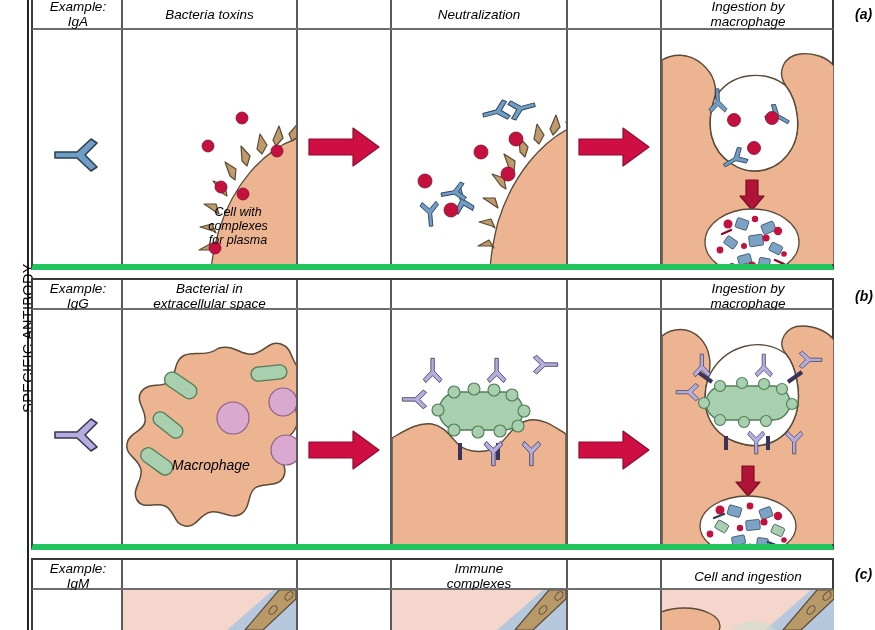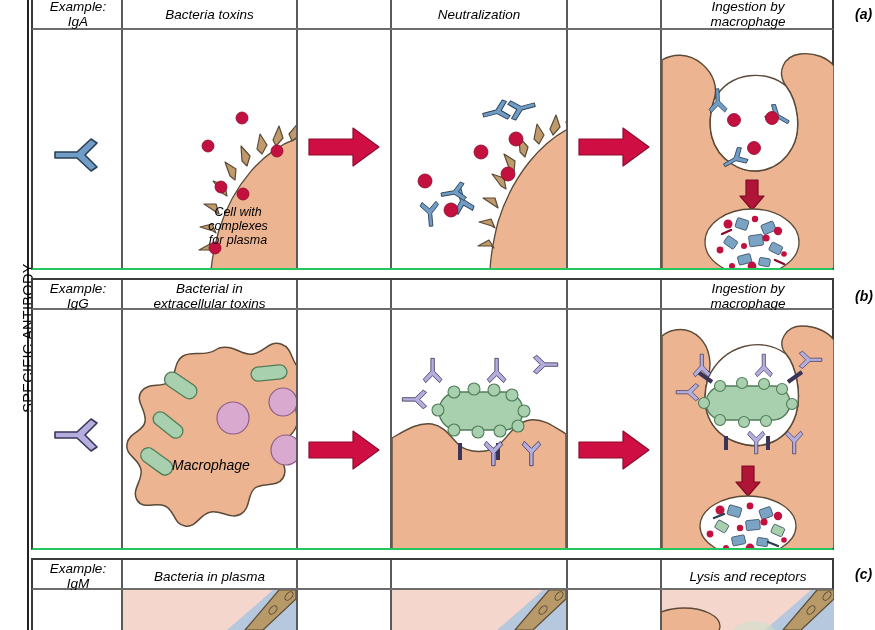--- a/index.html
+++ b/index.html
@@ -72,21 +72,21 @@
     top: 0;
     height: 32px;
     border-top: 2px solid #3a3a3a;
     border-bottom: 2px solid #6d6d6d;
     background: #ffffff;
   }
   .row-a .hdr { border-top: none; }
   .body {
     top: 32px;
     bottom: 0;
-    border-bottom: 2px solid #22c55e;
+    border-bottom: 6px solid #22c55e;
     background: #ffffff;
   }
   .row-a .body { height: 240px; }
   .row-b .body { height: 240px; }
   .row-c .body { height: 40px; border-bottom: none; }
 
   
   .vsep {
     position: absolute;
     top: 0;
@@ -391,21 +391,21 @@
         <div class="vsep s3"></div>
         <div class="vsep s4"></div>
         <div class="vsep s5"></div>
 
         <div class="hcell hc1">
           <div><span>Example:</span><br>
                <span>IgG</span></div>
         </div>
         <div class="hcell hc2">
           <div><span>Bacterial in</span><br>
-               <span>extracellular toxins</span></div>
+               <span>extracellular space</span></div>
         </div>
         <div class="hcell hc3"></div>
         <div class="hcell hc5"></div>
         <div class="hcell hc6">
           <div><span>Ingestion by</span><br>
                <span>macrophage</span></div>
         </div>
       </div>
 
       <div class="body">
@@ -627,27 +627,28 @@
         <div class="vsep s1"></div>
         <div class="vsep s2"></div>
         <div class="vsep s3"></div>
         <div class="vsep s4"></div>
         <div class="vsep s5"></div>
 
         <div class="hcell hc1">
           <div><span>Example:</span><br>
                <span>IgM</span></div>
         </div>
-        <div class="hcell hc2">
-          <div><span>Bacteria in plasma</span></div>
-        </div>
         <div class="hcell hc3"></div>
+        <div class="hcell hc4">
+          <div><span>Immune</span><br>
+               <span>complexes</span></div>
+        </div>
         <div class="hcell hc5"></div>
         <div class="hcell hc6">
-          <div><span>Lysis and receptors</span></div>
+          <div><span>Cell and ingestion</span></div>
         </div>
       </div>
 
       <div class="body">
         <div class="vsep s1"></div>
         <div class="vsep s2"></div>
         <div class="vsep s3"></div>
         <div class="vsep s4"></div>
         <div class="vsep s5"></div>
 

